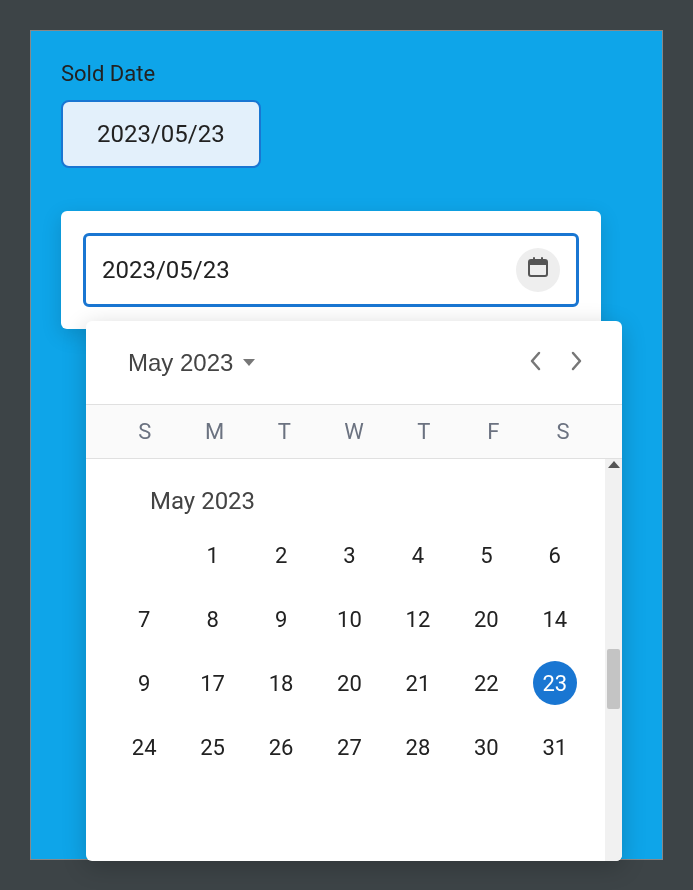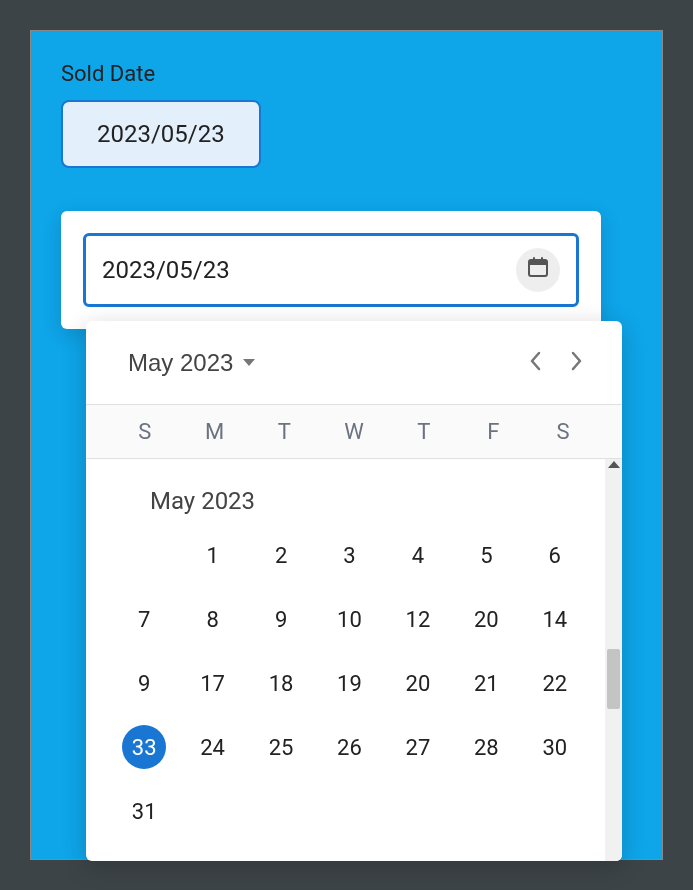--- a/index.html
+++ b/index.html
@@ -282,33 +282,30 @@
             <div class="day-cell">
               <div class="day-num">9</div>
             </div>
             <div class="day-cell">
               <div class="day-num">17</div>
             </div>
             <div class="day-cell">
               <div class="day-num">18</div>
             </div>
             <div class="day-cell">
-              <div class="day-num">19</div>
-            </div>
-            <div class="day-cell">
               <div class="day-num">20</div>
             </div>
             <div class="day-cell">
               <div class="day-num">21</div>
             </div>
             <div class="day-cell">
               <div class="day-num">22</div>
             </div>
             <div class="day-cell">
-              <div class="day-num selected">33</div>
+              <div class="day-num selected">23</div>
             </div>
             <div class="day-cell">
               <div class="day-num">24</div>
             </div>
             <div class="day-cell">
               <div class="day-num">25</div>
             </div>
             <div class="day-cell">
               <div class="day-num">26</div>
             </div>

